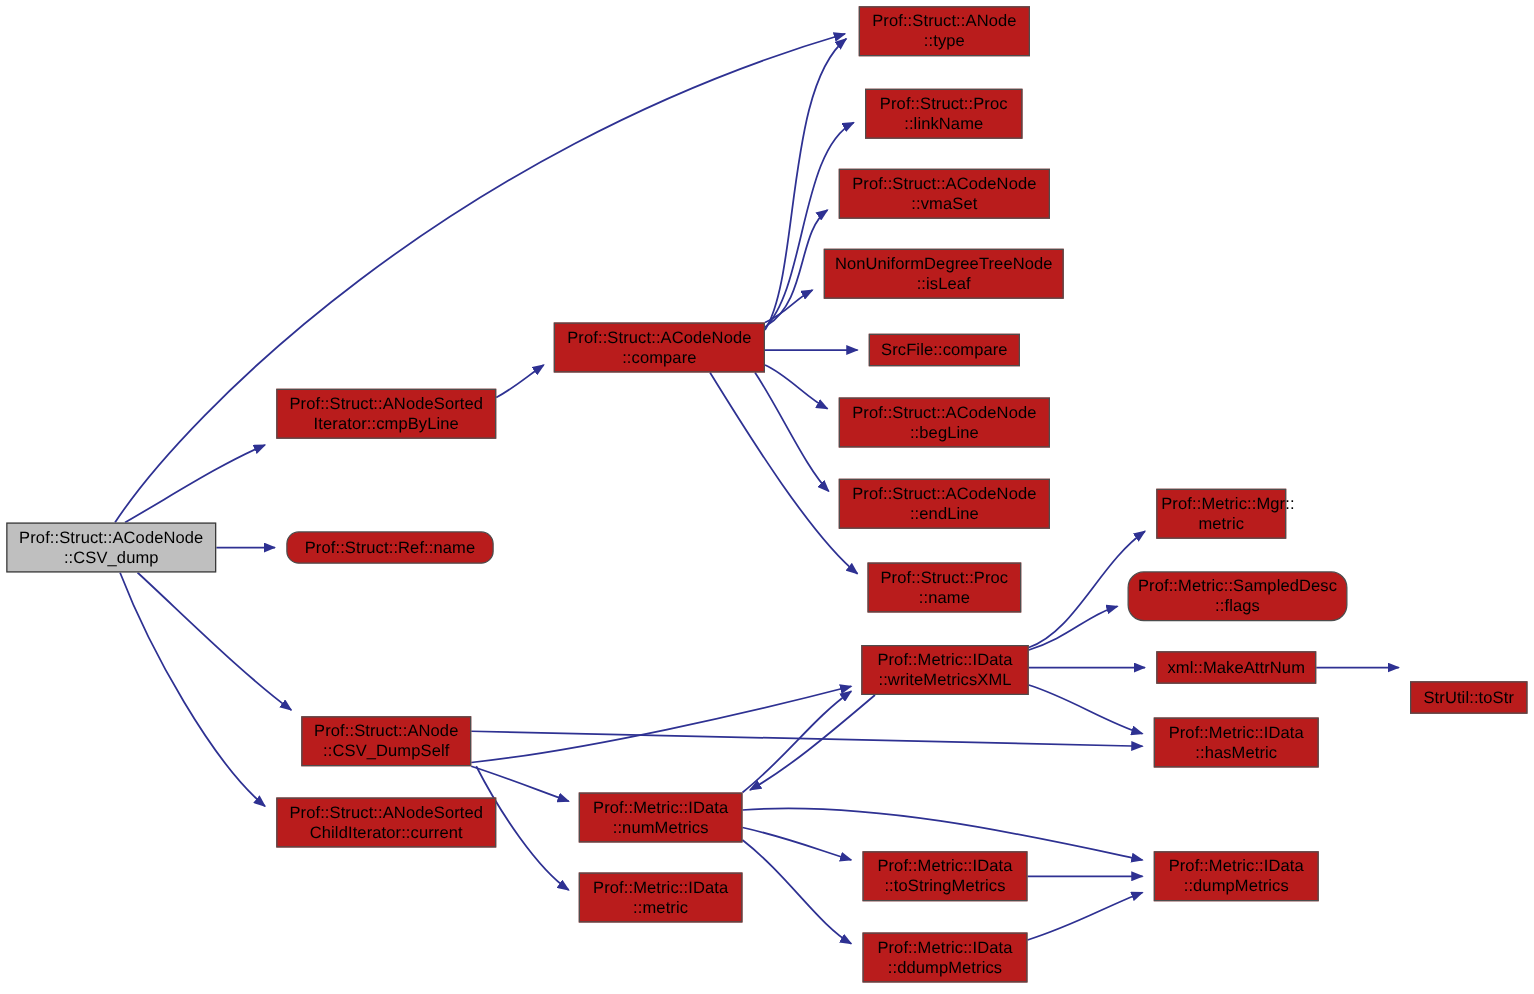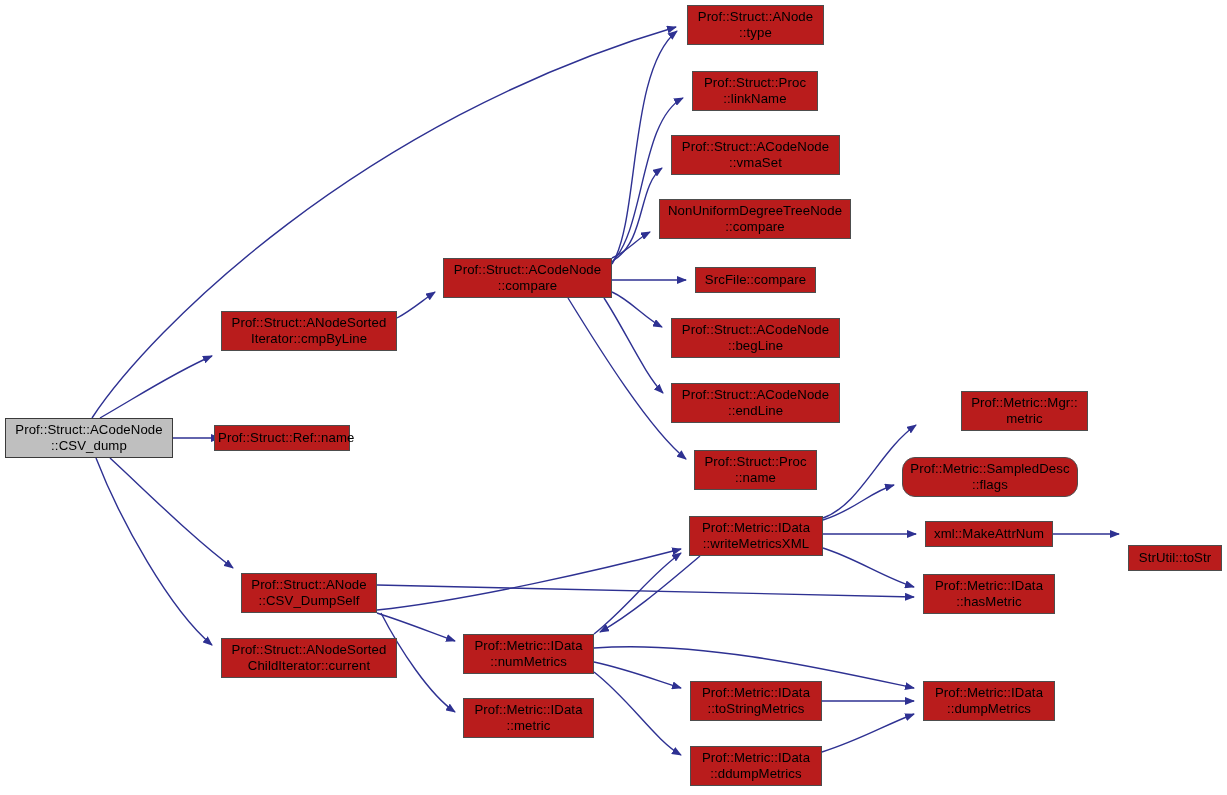--- a/index.html
+++ b/index.html
@@ -72,45 +72,45 @@
         <path d="M 594,672 C 630,700 655,740 681,755" fill="none" stroke="#2e3192" stroke-width="1.4" marker-end="url(#arrow)"></path>
         <path d="M 822,701 L 914,701" fill="none" stroke="#2e3192" stroke-width="1.4" marker-end="url(#arrow)"></path>
         <path d="M 822,752 C 860,740 885,725 914,714" fill="none" stroke="#2e3192" stroke-width="1.4" marker-end="url(#arrow)"></path>
       </g>
   </svg>
   <div id="node-layer">
       <div class="node highlight" style="left: 5px; top: 418px; width: 168px; height: 40px;"><span class="lbl">Prof::Struct::ACodeNode
 ::CSV_dump</span></div>
       <div class="node" style="left: 221px; top: 311px; width: 176px; height: 40px;"><span class="lbl">Prof::Struct::ANodeSorted
 Iterator::cmpByLine</span></div>
-      <div class="node" style="left: 214px; top: 425px; width: 136px; height: 26px;"><span class="lbl">Prof::Struct::Ref::name</span></div>
+      <div class="node" style="left: 229px; top: 425px; width: 166px; height: 26px; border-radius: 10px;"><span class="lbl">Prof::Struct::Ref::name</span></div>
       <div class="node" style="left: 241px; top: 573px; width: 136px; height: 40px;"><span class="lbl">Prof::Struct::ANode
 ::CSV_DumpSelf</span></div>
       <div class="node" style="left: 221px; top: 638px; width: 176px; height: 40px;"><span class="lbl">Prof::Struct::ANodeSorted
 ChildIterator::current</span></div>
       <div class="node" style="left: 443px; top: 258px; width: 169px; height: 40px;"><span class="lbl">Prof::Struct::ACodeNode
 ::compare</span></div>
       <div class="node" style="left: 687px; top: 5px; width: 137px; height: 40px;"><span class="lbl">Prof::Struct::ANode
 ::type</span></div>
       <div class="node" style="left: 692px; top: 71px; width: 126px; height: 40px;"><span class="lbl">Prof::Struct::Proc
 ::linkName</span></div>
       <div class="node" style="left: 671px; top: 135px; width: 169px; height: 40px;"><span class="lbl">Prof::Struct::ACodeNode
 ::vmaSet</span></div>
       <div class="node" style="left: 659px; top: 199px; width: 192px; height: 40px;"><span class="lbl">NonUniformDegreeTreeNode
-::compare</span></div>
+::isLeaf</span></div>
       <div class="node" style="left: 695px; top: 267px; width: 121px; height: 26px; justify-content: center;"><span class="lbl">SrcFile::compare</span></div>
       <div class="node" style="left: 671px; top: 318px; width: 169px; height: 40px;"><span class="lbl">Prof::Struct::ACodeNode
 ::begLine</span></div>
       <div class="node" style="left: 671px; top: 383px; width: 169px; height: 40px;"><span class="lbl">Prof::Struct::ACodeNode
 ::endLine</span></div>
       <div class="node" style="left: 694px; top: 450px; width: 123px; height: 40px;"><span class="lbl">Prof::Struct::Proc
 ::name</span></div>
       <div class="node" style="left: 689px; top: 516px; width: 134px; height: 40px;"><span class="lbl">Prof::Metric::IData
 ::writeMetricsXML</span></div>
-      <div class="node" style="left: 925px; top: 391px; width: 127px; height: 40px; margin-left: 36px;"><span class="lbl">Prof::Metric::Mgr::
+      <div class="node" style="left: 925px; top: 391px; width: 104px; height: 40px;"><span class="lbl">Prof::Metric::Mgr::
 metric</span></div>
       <div class="node" style="left: 902px; top: 457px; width: 176px; height: 40px; border-radius: 13px;"><span class="lbl">Prof::Metric::SampledDesc
 ::flags</span></div>
       <div class="node" style="left: 925px; top: 521px; width: 128px; height: 26px;"><span class="lbl">xml::MakeAttrNum</span></div>
       <div class="node" style="left: 1128px; top: 545px; width: 94px; height: 26px;"><span class="lbl">StrUtil::toStr</span></div>
       <div class="node" style="left: 923px; top: 574px; width: 132px; height: 40px;"><span class="lbl">Prof::Metric::IData
 ::hasMetric</span></div>
       <div class="node" style="left: 463px; top: 634px; width: 131px; height: 40px;"><span class="lbl">Prof::Metric::IData
 ::numMetrics</span></div>
       <div class="node" style="left: 463px; top: 698px; width: 131px; height: 40px;"><span class="lbl">Prof::Metric::IData

